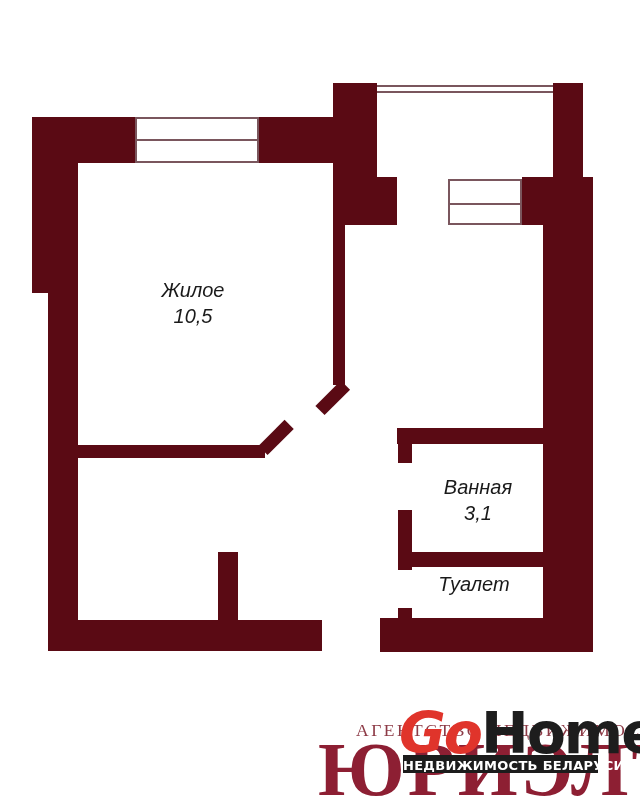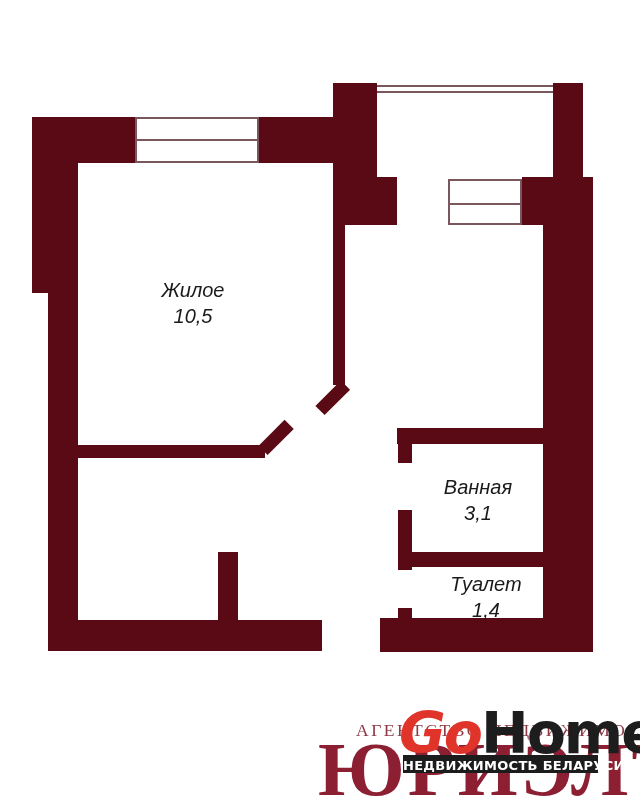--- a/index.html
+++ b/index.html
@@ -79,23 +79,22 @@
   <div class="glazing" style="left:377px;top:85px;width:176px;height:8px"></div>
 
   <div class="room-label" style="left:113px;top:277px">
     <div>Жилое</div>
     <div>10,5</div>
   </div>
   <div class="room-label" style="left:398px;top:474px">
     <div>Ванная</div>
     <div>3,1</div>
   </div>
-  <div class="room-label" style="left:406px;top:571px">
+  <div class="room-label" style="left:394px;top:571px">
     <div>Туалет</div>
-    <div>1,4</div>
   </div>
 
   <div class="wm-top">АГЕНТСТВО НЕДВИЖИМОСТИ</div>
   <div class="wm-main">ЮРИЭЛТ</div>
   <div class="gohome"><span class="go">Go</span><span class="home">Home</span></div>
   <div class="tagline-bar">НЕДВИЖИМОСТЬ БЕЛАРУСИ</div>
 
 </div>
 
 </body></html>

